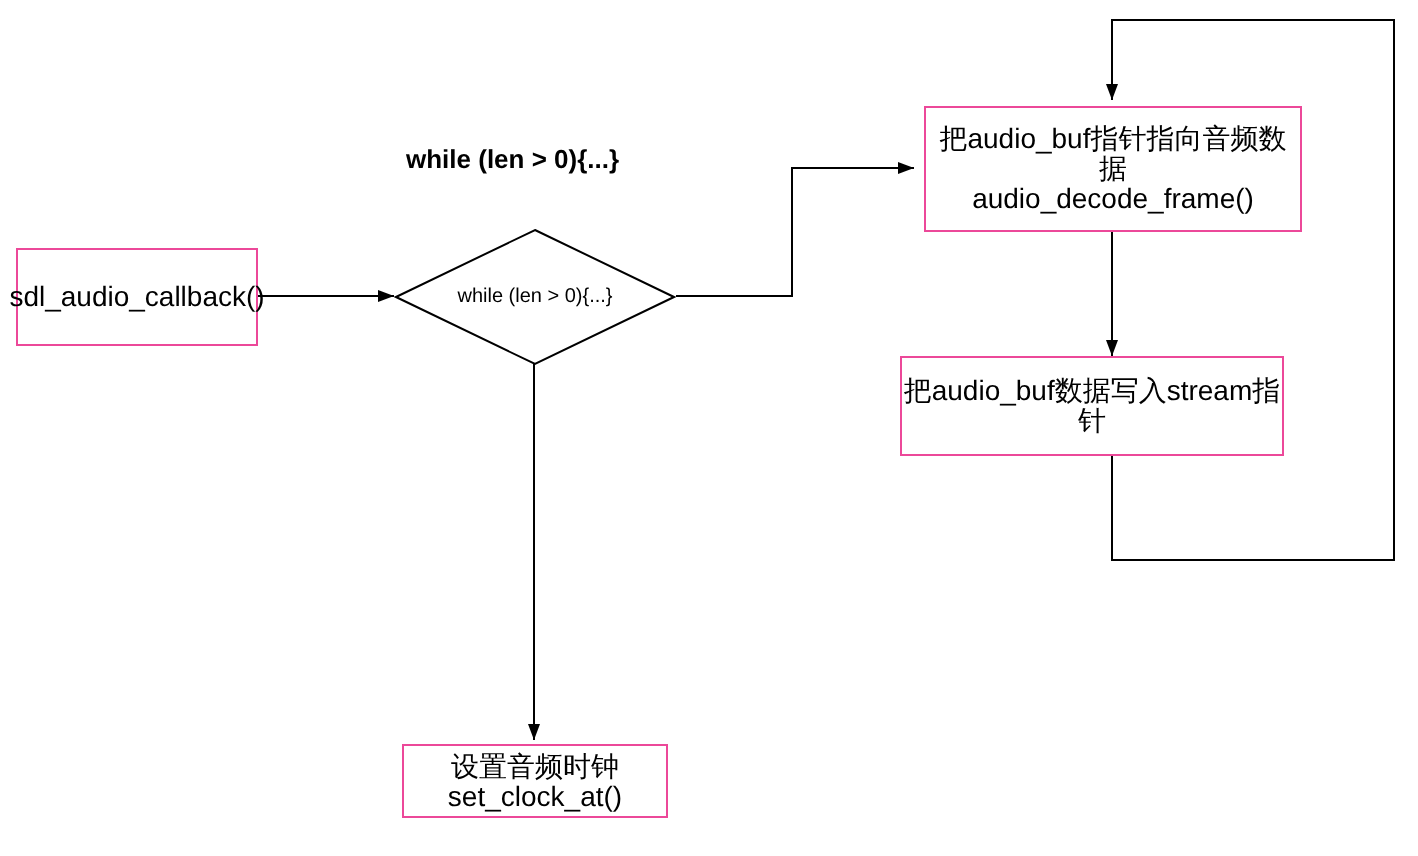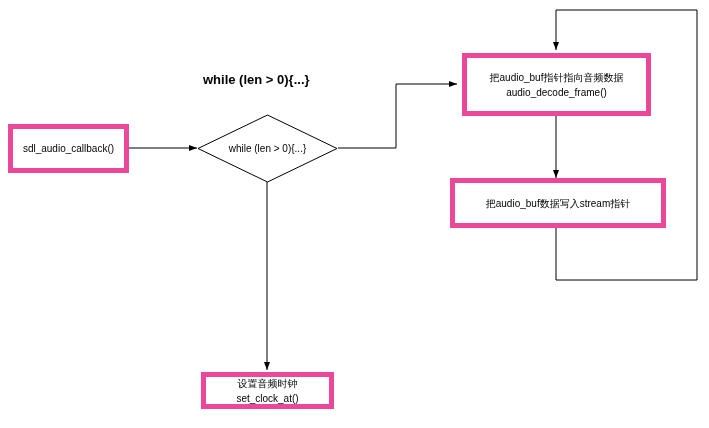--- a/index.html
+++ b/index.html
@@ -13,28 +13,28 @@
   #canvas {
     position: relative;
     width: 709px;
     height: 428px;
     background: #ffffff;
     overflow: hidden;
   }
   .node {
     position: absolute;
     box-sizing: border-box;
-    border: 5px solid #ec4899;
+    border: 1px solid #ec4899;
     background: #ffffff;
     display: flex;
     flex-direction: column;
     align-items: center;
     justify-content: center;
     text-align: center;
-    font-size: 10px;
+    font-size: 14px;
     line-height: 15px;
     color: #000000;
   }
   .node .line2 {
     display: block;
   }
   .diamond-wrap {
     position: absolute;
   }
   .diamond-shape {
@@ -106,21 +106,21 @@
       <polygon points="70.5,1 140,34.5 70.5,68 1,34.5" fill="#ffffff" stroke="#000000" stroke-width="1"></polygon>
     </svg>
     <div class="diamond-label">while (len &gt; 0){...}</div>
   </div>
 
   <div class="node" style="left:462px; top:53px; width:189px; height:63px;">
     <span>把audio_buf指针指向音频数据</span>
     <span class="line2">audio_decode_frame()</span>
   </div>
 
-  <div class="node" style="left:450px; top:178px; width:216px; height:50px;">
+  <div class="node" style="left:450px; top:178px; width:192px; height:50px;">
     <span>把audio_buf数据写入stream指针</span>
   </div>
 
   <div class="node" style="left:201px; top:372px; width:133px; height:37px;">
     <span>设置音频时钟</span>
     <span class="line2">set_clock_at()</span>
   </div>
 
   <div class="free-label" style="left:203px; top:72px;">while (len &gt; 0){...}</div>
 

